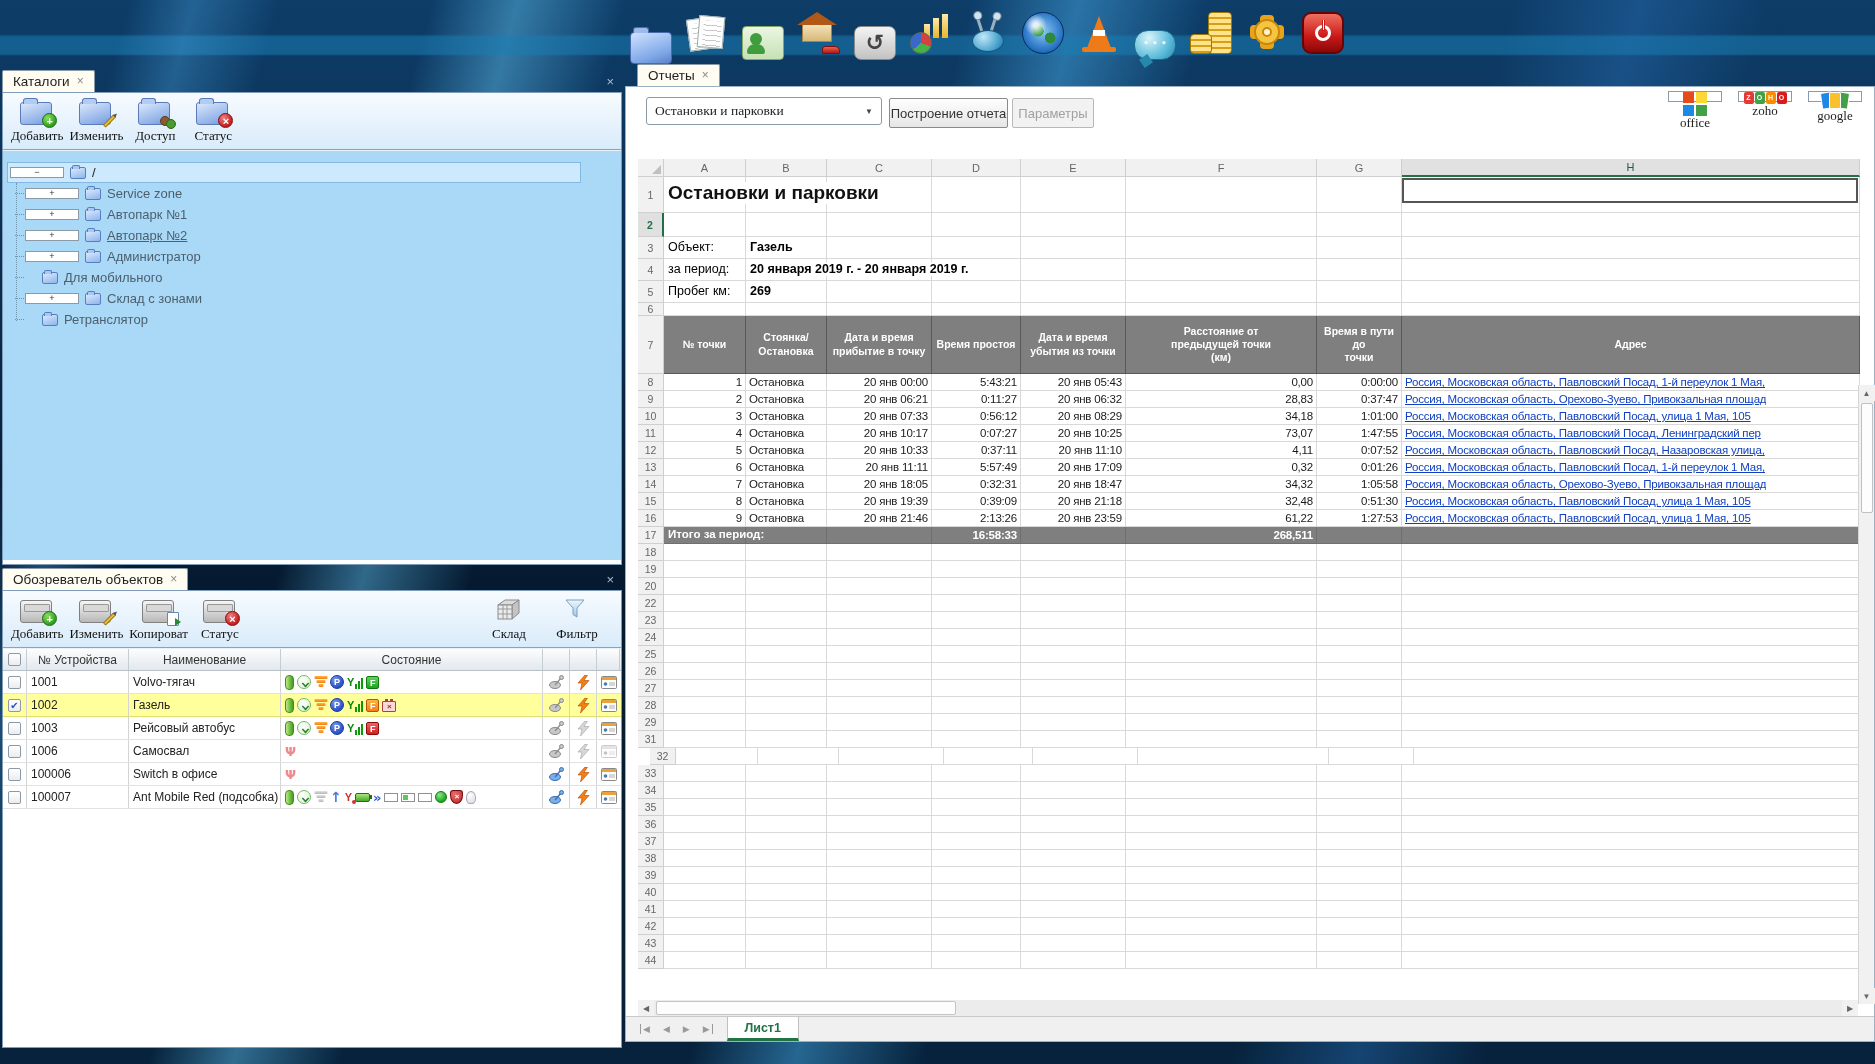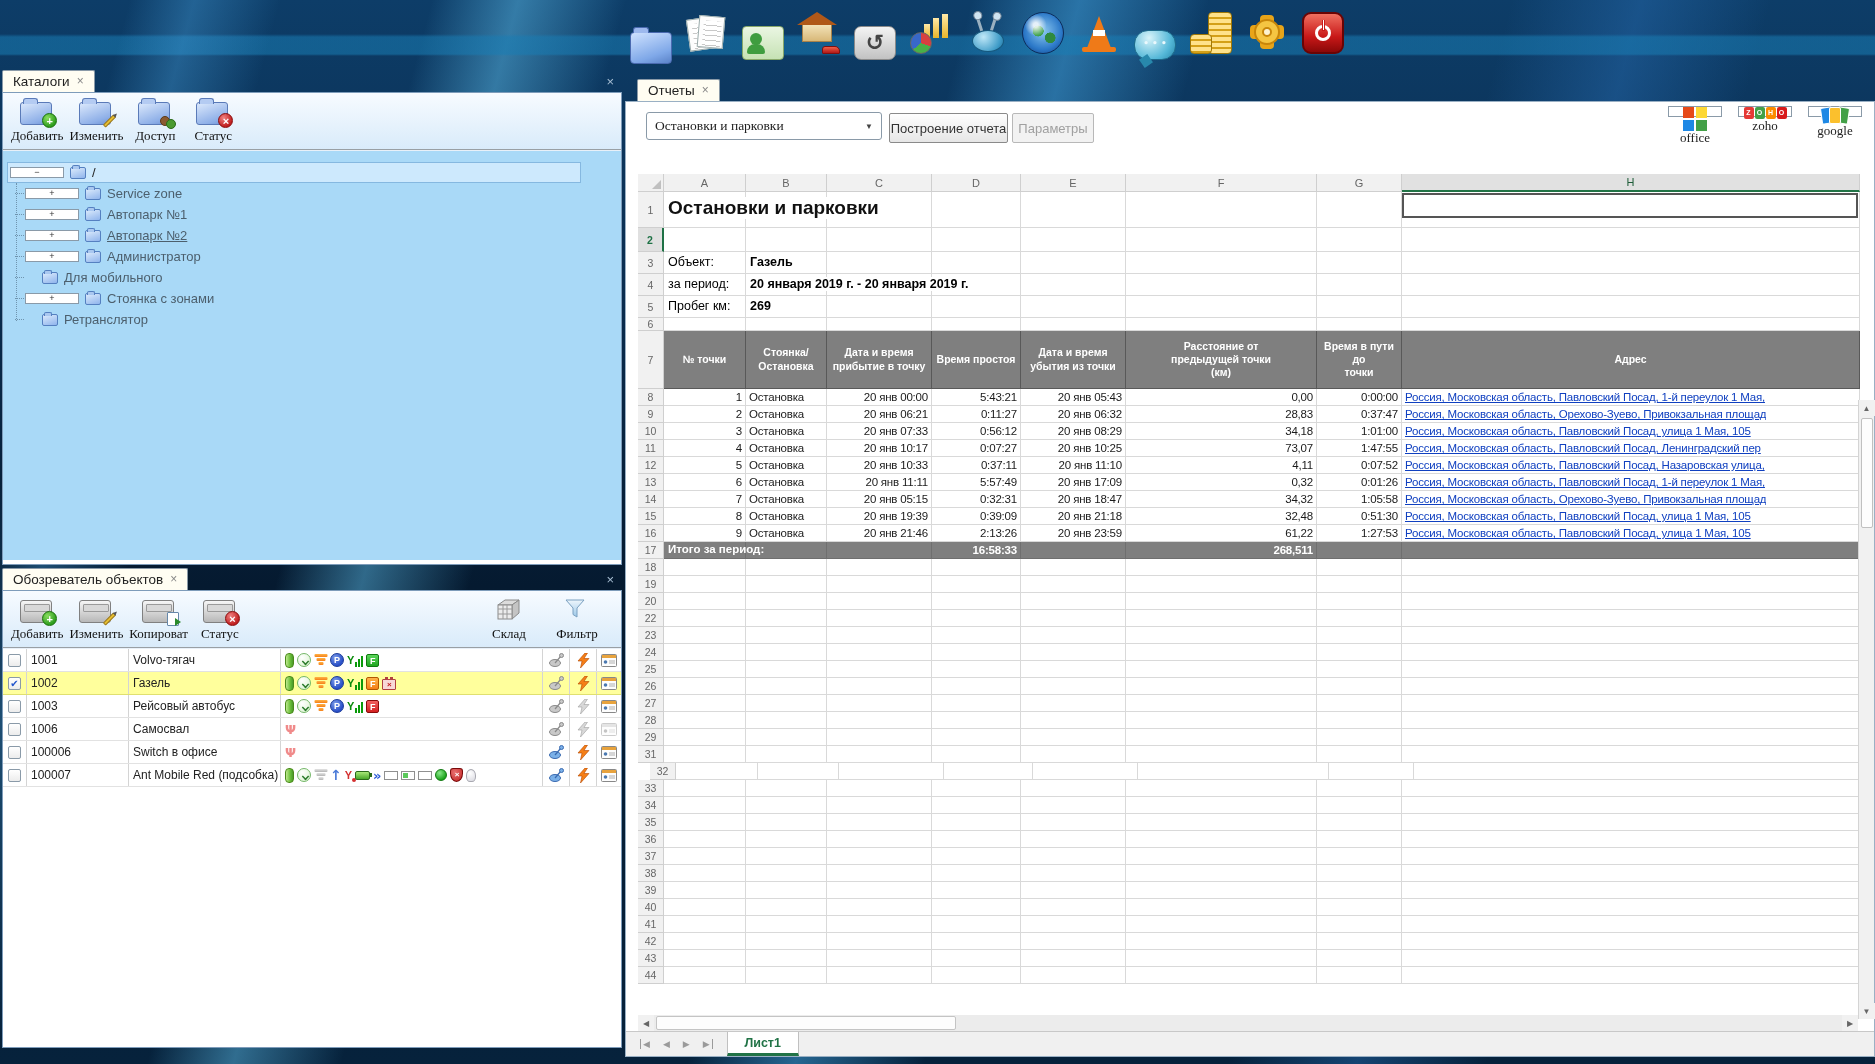--- a/index.html
+++ b/index.html
@@ -206,21 +206,21 @@
 .hscroll .sright{margin-left:auto}
 .sheettabs{position:absolute;left:0;right:0;bottom:0;height:25px;background:#f0f0f0;border-top:1px solid #c8c8c8;display:flex;align-items:stretch}
 .nav{display:flex;align-items:center;gap:13px;padding:0 14px;color:#9a9a9a;font-size:9px}
 .nav span{cursor:pointer}
 .nav .first{border-left:1px solid #9a9a9a;padding-left:2px}
 .nav .last{border-right:1px solid #9a9a9a;padding-right:2px}
 .sheettab{width:72px;background:#fff;border:1px solid #c0c0c0;border-top:none;border-bottom:3px solid #217346;display:flex;align-items:center;justify-content:center;font-weight:bold;font-size:12.5px;color:#217346;cursor:pointer}
 
 .cat{left:2px;top:70px;width:620px;height:495px}
 .obj{left:2px;top:568px;width:620px;height:480px}
-.rep{left:625px;top:79px;width:1250px;height:978px}
+.rep{left:625px;top:64px;width:1250px;height:978px}
 .obj .pbody{display:flex;flex-direction:column}
 .devfill{flex:1;background:#fff}
 </style>
 </head>
 <body>
 
 <div class="screen">
   <div class="dock">
       <div class="dk dk-folder">
         <i></i>
@@ -341,21 +341,21 @@
               <span class="tlbl">Администратор</span>
             </div>
             <div class="trow">
               <span class="expsp"></span>
               <span class="fold"></span>
               <span class="tlbl">Для мобильного</span>
             </div>
             <div class="trow">
               <span class="exp">+</span>
               <span class="fold"></span>
-              <span class="tlbl">Стоянка с зонами</span>
+              <span class="tlbl">Склад с зонами</span>
             </div>
             <div class="trow">
               <span class="expsp"></span>
               <span class="fold"></span>
               <span class="tlbl">Ретранслятор</span>
             </div>
           </div></div>
     </div>
   </section>
 
@@ -417,20 +417,31 @@
                       <stop offset="1" stop-color="#9cc8e8"></stop>
                     </linearGradient>
                   </defs>
                   <path d="M3 3 H21 L14 11 V20 L10 17.5 V11 Z" fill="url(#fg1)" stroke="#7aa0c0"></path>
                 </svg></span>
               <div class="tb-lbl">Фильтр</div>
             </div>
           </div>
       </div>
       <div class="dtable">
+        <div class="dthead">
+          <div class="dc c-cb">
+              <span class="cb"></span>
+            </div>
+          <div class="dc c-dev">№ Устройства</div>
+          <div class="dc c-name">Наименование</div>
+          <div class="dc c-state" style="justify-content:center">Состояние</div>
+          <div class="dc c-link"></div>
+          <div class="dc c-pwr"></div>
+          <div class="dc c-drv"></div>
+        </div>
         <div>
             <div class="drow">
               <div class="dc c-cb">
                 <span class="cb"></span>
               </div>
               <div class="dc c-dev">1001</div>
               <div class="dc c-name">Volvo-тягач</div>
               <div class="dc c-state">
                 <span class="icw">
                   <span class="ic batt-v"></span>
@@ -1001,21 +1012,21 @@
               <div class="cell num" style="width: 191px;">0,32</div>
               <div class="cell num" style="width: 85px;">0:01:26</div>
               <div class="cell lft" style="width: 458px;">
                 <a class="addr">Россия, Московская область, Павловский Посад, 1-й переулок 1 Мая,</a>
               </div>
             </div>
             <div class="srow" style="height: 17px;">
               <div class="rownum">14</div>
               <div class="cell num" style="width: 82px;">7</div>
               <div class="cell lft" style="width: 81px;">Остановка</div>
-              <div class="cell num" style="width: 105px;">20 янв 05:15</div>
+              <div class="cell num" style="width: 105px;">20 янв 18:05</div>
               <div class="cell num" style="width: 89px;">0:32:31</div>
               <div class="cell num" style="width: 105px;">20 янв 18:47</div>
               <div class="cell num" style="width: 191px;">34,32</div>
               <div class="cell num" style="width: 85px;">1:05:58</div>
               <div class="cell lft" style="width: 458px;">
                 <a class="addr">Россия, Московская область, Орехово-Зуево, Привокзальная площад</a>
               </div>
             </div>
             <div class="srow" style="height: 17px;">
               <div class="rownum">15</div>

